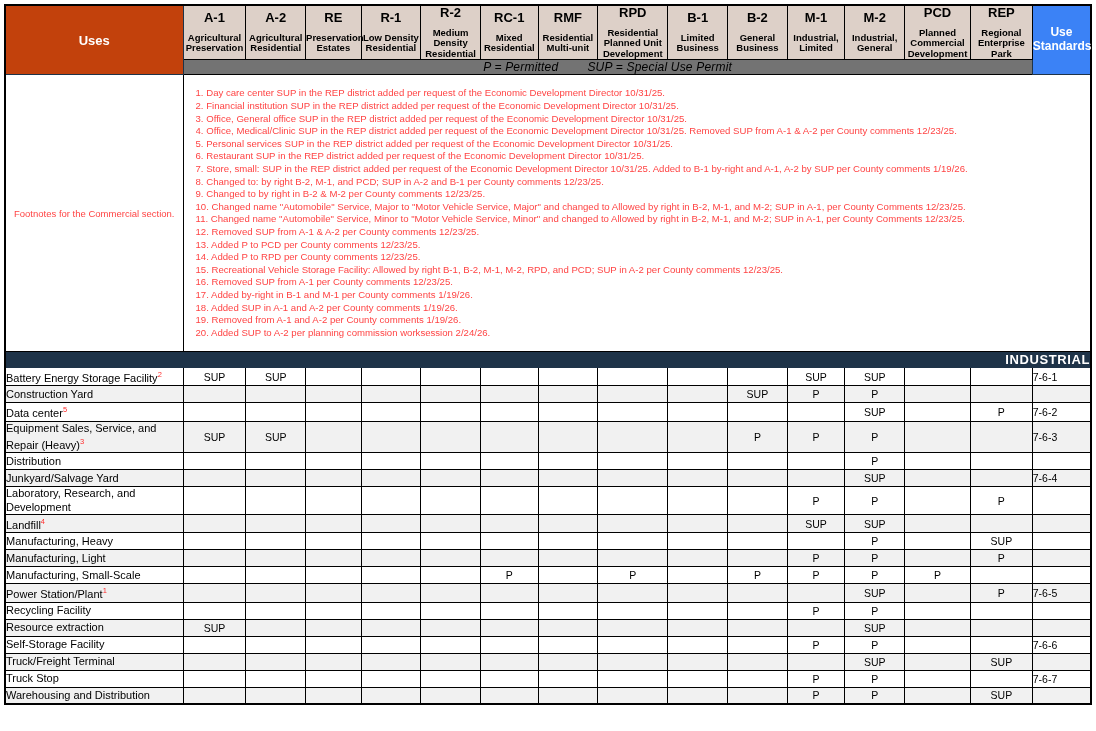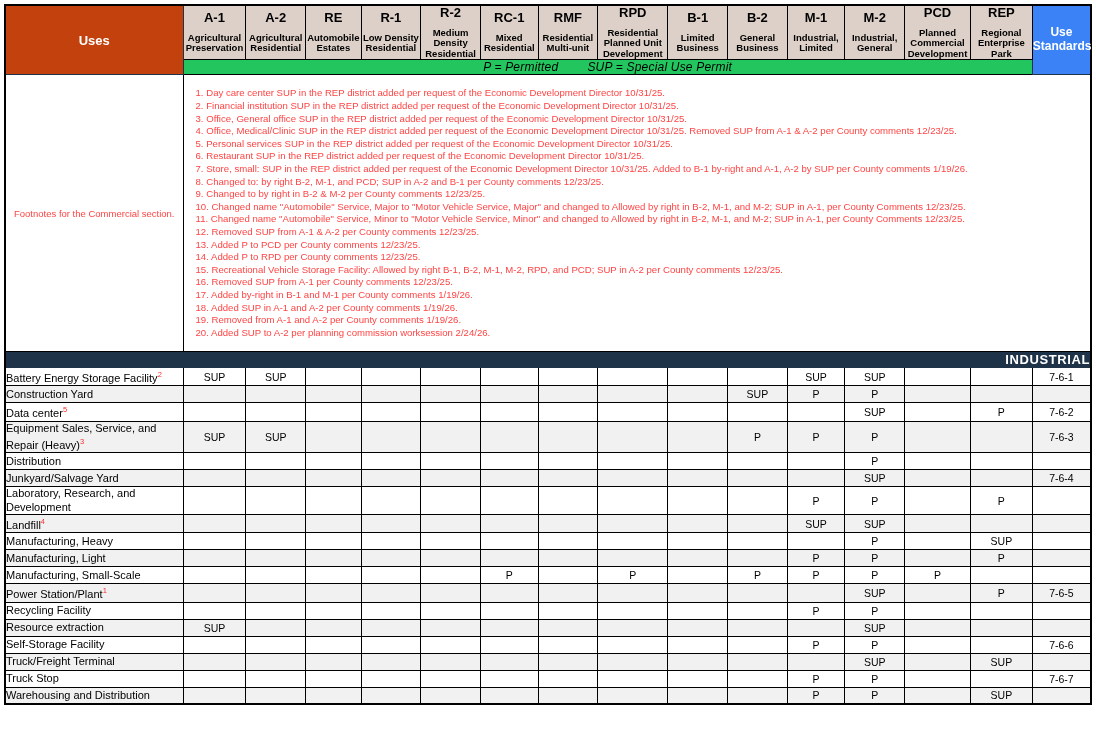--- a/index.html
+++ b/index.html
@@ -34,21 +34,21 @@
     border:1px solid #1e3348 !important;
   }
   .hdr-dist{
     background:#ddd0c8;text-align:center;vertical-align:top;
     padding:4px 1px 3px 1px;line-height:1.12;
   }
   .hdr-dist .code{display:block;font-weight:bold;font-size:13px;color:#000;margin-bottom:7px;}
   .hdr-dist .name{display:block;font-size:9.5px;color:#000;}
   .legend-cell{
     text-align:center;font-style:italic;font-size:12px;
-    background:#22c55e;padding:2px 0 3px 0;
+    background:#737373;padding:2px 0 3px 0;
     letter-spacing:.2px;
   }
   .legend-cell .sp{display:inline-block;width:22px;}
 
   
   .fn-label{
     color:#ff4444;font-size:9.5px;text-align:center;
     padding:2px 2px 2px 3px;vertical-align:middle;background:#fff;
   }
   .fn-body{
@@ -68,21 +68,21 @@
   }
 
   
   tr.datarow td{height:17px;}
   tr.alt td{background:#f1f1f1;}
   td.use-name{
     text-align:left;padding:1px 2px 1px 3px;font-size:11px;line-height:13.5px;
   }
   td.use-name sup{color:#ff2d2d;font-size:7.5px;vertical-align:super;}
   td.mark{text-align:center;font-size:10.5px;color:#000;}
-  td.std{text-align:center;font-size:10.5px;color:#000;margin-top:11px;}
+  td.std{font-size:10.5px;color:#000;margin-top:11px;}
 </style>
 </head>
 <body>
 
 <div id="wrap">
   <table class="zoning">
     <colgroup>
       <col style="width:170px">
       <col style="width:60px">
         <col style="width:57px">
@@ -107,21 +107,21 @@
         <th class="hdr-dist">
           <span class="code">A-1</span>
           <span class="name">Agricultural Preservation</span>
         </th>
         <th class="hdr-dist">
           <span class="code">A-2</span>
           <span class="name">Agricultural Residential</span>
         </th>
         <th class="hdr-dist">
           <span class="code">RE</span>
-          <span class="name">Automobile Estates</span>
+          <span class="name">Preservation Estates</span>
         </th>
         <th class="hdr-dist">
           <span class="code">R-1</span>
           <span class="name">Low Density Residential</span>
         </th>
         <th class="hdr-dist">
           <span class="code">R-2</span>
           <span class="name">Medium Density Residential</span>
         </th>
         <th class="hdr-dist">

